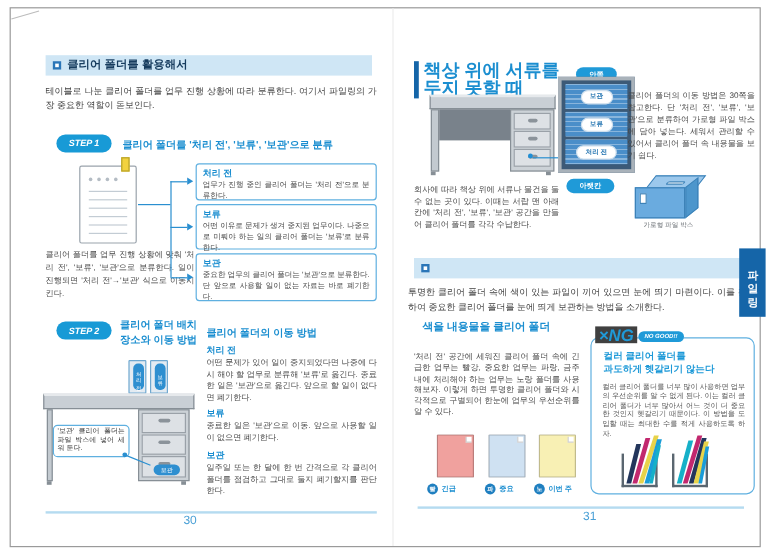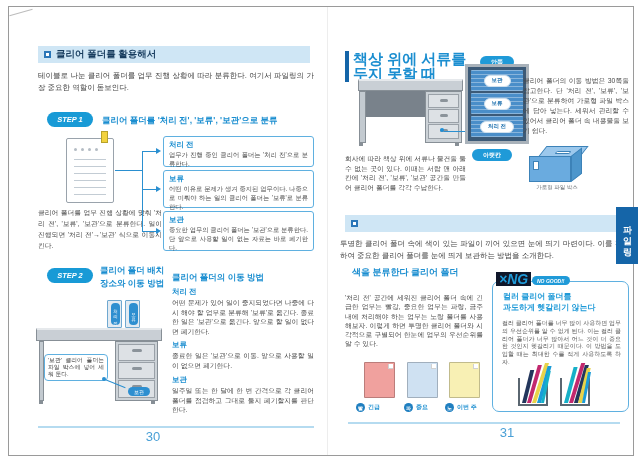--- a/index.html
+++ b/index.html
@@ -80,32 +80,32 @@
   
   .cfolder{position:absolute;width:31px;height:36px;border:1px solid rgba(0,0,0,.22);border-radius:1px}
   .cfolder .ear{position:absolute;right:1px;top:1px;width:5px;height:5px;background:#fff;border-left:1px solid rgba(0,0,0,.18);border-bottom:1px solid rgba(0,0,0,.18)}
   .legend{position:absolute;display:flex;align-items:center;gap:3px}
   .legend .ic{width:9px;height:9px;border-radius:50%;background:#1f7fc0;color:#fff;font-size:5px;font-weight:bold;
               display:flex;align-items:center;justify-content:center}
   .legend .lb{color:#1b8ed0;font-size:6px;font-weight:bold}
 
   
   .ng-box{position:absolute;border:1.5px solid #5fb0e0;border-radius:7px;background:#fff}
-  .ng-logo{position:absolute;color:#1f9ad8;font-weight:bold;font-style:italic;font-size:14px;background:#0f172a;padding:0 3px;line-height:14px}
+  .ng-logo{position:absolute;color:#1f9ad8;font-weight:bold;font-style:italic;font-size:14px;background:#404040;padding:0 3px;line-height:14px}
   .ng-tag{position:absolute;background:#1f9ad8;color:#fff;font-size:5px;font-weight:bold;font-style:italic;
           border-radius:5px;padding:1.5px 5px}
   .ng-title{color:#1f9ad8;font-weight:bold;font-size:8px;line-height:11px}
   .ng-body{font-size:6px;line-height:7.8px;color:#555;text-align:justify}
   .bin{position:absolute;width:30px;height:28px;border:2.5px solid #5a6670;border-top:none;background:#fff}
   .bar{position:absolute;bottom:1px;transform-origin:bottom center}
 
   .side-tab{position:absolute;background:#1565a8;color:#fff;font-weight:bold;font-size:9px;letter-spacing:2px;
             writing-mode:vertical-rl;display:flex;align-items:center;justify-content:center}
   .rule{position:absolute;height:2px;background:#b5dbf0}
-  .pagenum{position:absolute;color:#4aa0d6;font-size:13px;width:22px;text-align:center}
+  .pagenum{position:absolute;color:#4aa0d6;font-size:10px;width:22px;text-align:right}
 </style>
 </head>
 <body>
 
 <div class="spread"></div>
 <div class="gutter"></div>
 <div class="corner-mark"></div>
 
 <div class="abs sec-header" style="left:38px;top:46px;width:272px">
   <span class="sq-icon"></span>
@@ -264,21 +264,21 @@
 </div>
 <div class="abs illus-caption" style="left:525px;top:184px;width:64px">가로형 파일 박스</div>
 
 <div class="abs sec-header" style="left:345px;top:215px;width:272px">
   <span class="sq-icon"></span>
 </div>
 
 <div class="abs body-text" style="left:340px;top:238px;width:290px">투명한 클리어 폴더 속에 색이 있는 파일이 끼어 있으면 눈에 띄기 마련이다. 이를 활용하여 중요한 클리어 폴더를 눈에 띄게 보관하는 방법을 소개한다.</div>
 
 <div class="abs step-title" style="left:352px;top:266px;font-size:9px;line-height:12px">
-  <div>색을 분류한다 클리어 폴더</div>
+  <div>색을 내용물을 클리어 폴더</div>
 </div>
 
 <div class="abs small-text" style="left:345px;top:293px;width:138px;line-height:9.3px">'처리 전' 공간에 세워진 클리어 폴더 속에 긴급한 업무는 빨강, 중요한 업무는 파랑, 금주 내에 처리해야 하는 업무는 노랑 폴더를 사용해보자. 이렇게 하면 투명한 클리어 폴더와 시각적으로 구별되어 한눈에 업무의 우선순위를 알 수 있다.</div>
 
 <div class="cfolder" style="left: 364px; top: 362px; background: rgb(240, 161, 158);">
     <div class="ear"></div>
   </div>
 <div class="cfolder" style="left: 407px; top: 362px; background: rgb(207, 225, 242);">
     <div class="ear"></div>
   </div>
@@ -319,13 +319,13 @@
   <div class="bar" style="left:2px;width:3.5px;height:36px;background:#16b0c8;transform:skewX(-15deg)"></div>
   <div class="bar" style="left:7px;width:3.5px;height:40px;background:#c2286e;transform:skewX(-17deg)"></div>
   <div class="bar" style="left:12px;width:3.5px;height:38px;background:#23365c;transform:skewX(-16deg)"></div>
   <div class="bar" style="left:16px;width:3.5px;height:35px;background:#e8d34a;transform:skewX(-14deg)"></div>
   <div class="bar" style="left:20px;width:3px;height:31px;background:#1a9cd8;transform:skewX(-11deg)"></div>
 </div>
 
 <div class="side-tab" style="left:616px;top:207px;width:22px;height:57px">파일링</div>
 
 <div class="rule" style="left:348px;top:422px;width:272px"></div>
-<div class="pagenum" style="left:496px;top:425px">31</div>
+<div class="pagenum" style="left:475px;top:425px">31</div>
 
 </body></html>

